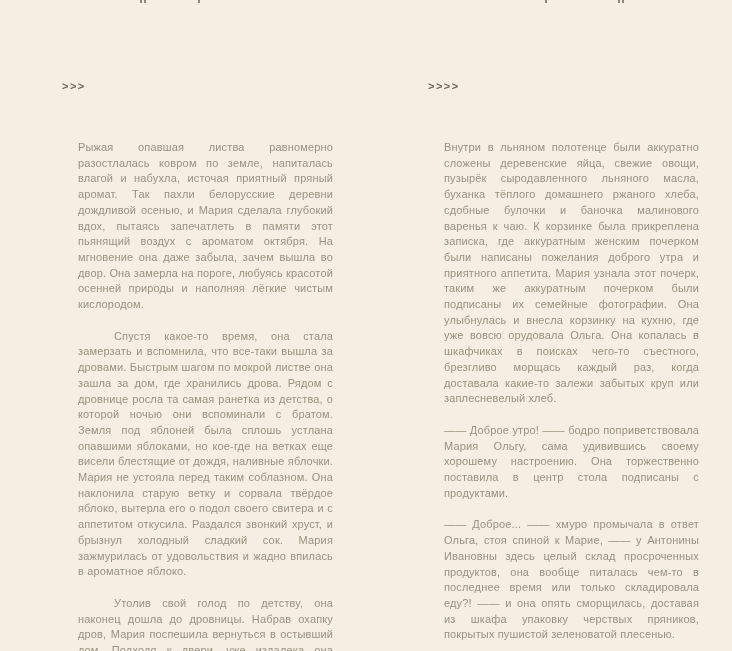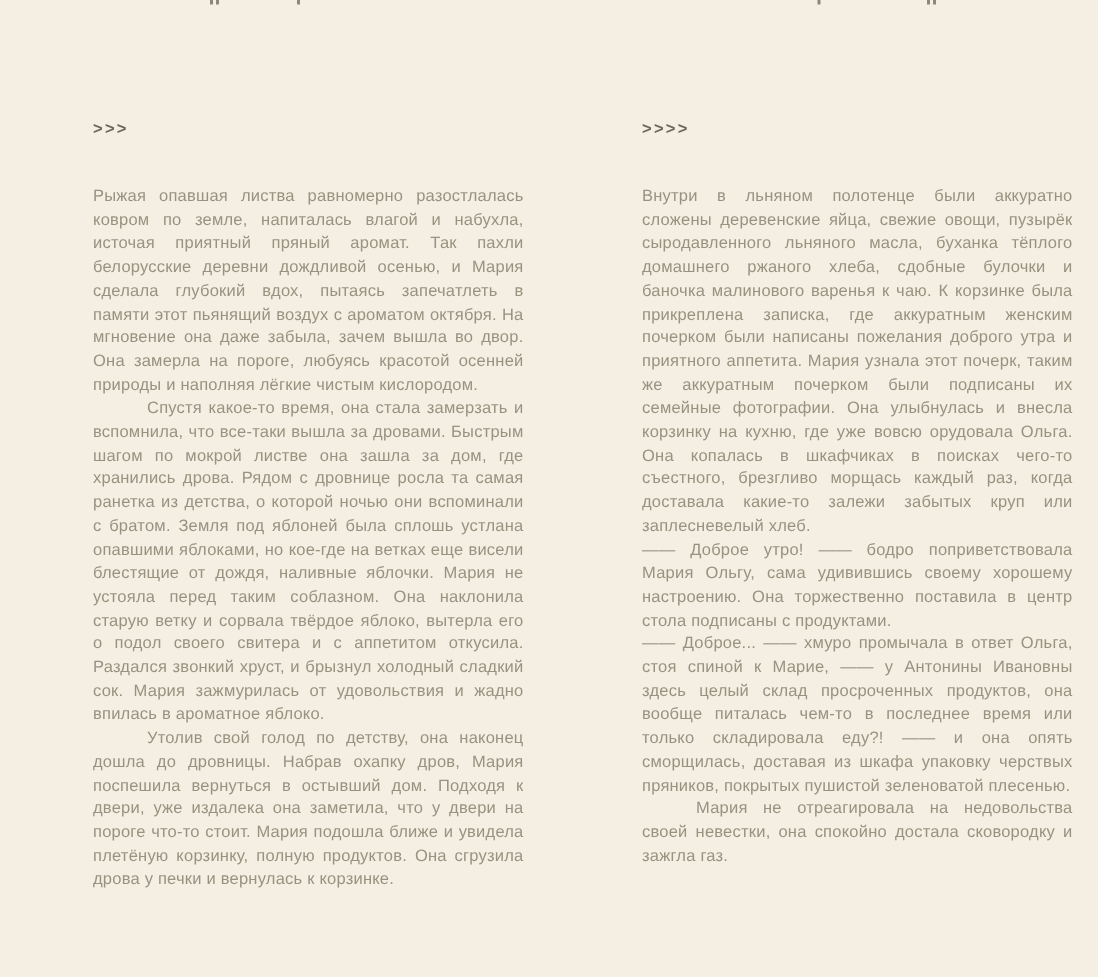--- a/index.html
+++ b/index.html
@@ -31,21 +31,21 @@
   }
 
   .text{
     position:absolute;top:124px;left:0;width:287px;
     color:var(--text);
     font-size:11px;line-height:15.7px;
     letter-spacing:.15px;
     text-align:justify;
     -webkit-hyphens:none;hyphens:none;
   }
-  .text p{margin:0;padding:0;}
+  .text p{margin:16px;padding:0;}
   .text p.indent{text-indent:36px;}
 </style>
 </head>
 <body>
 
 <div class="spread">
 
   <span class="frag pair" style="left:140px"></span>
   <span class="frag" style="left:198px"></span>
   <span class="frag" style="left:545px"></span>

